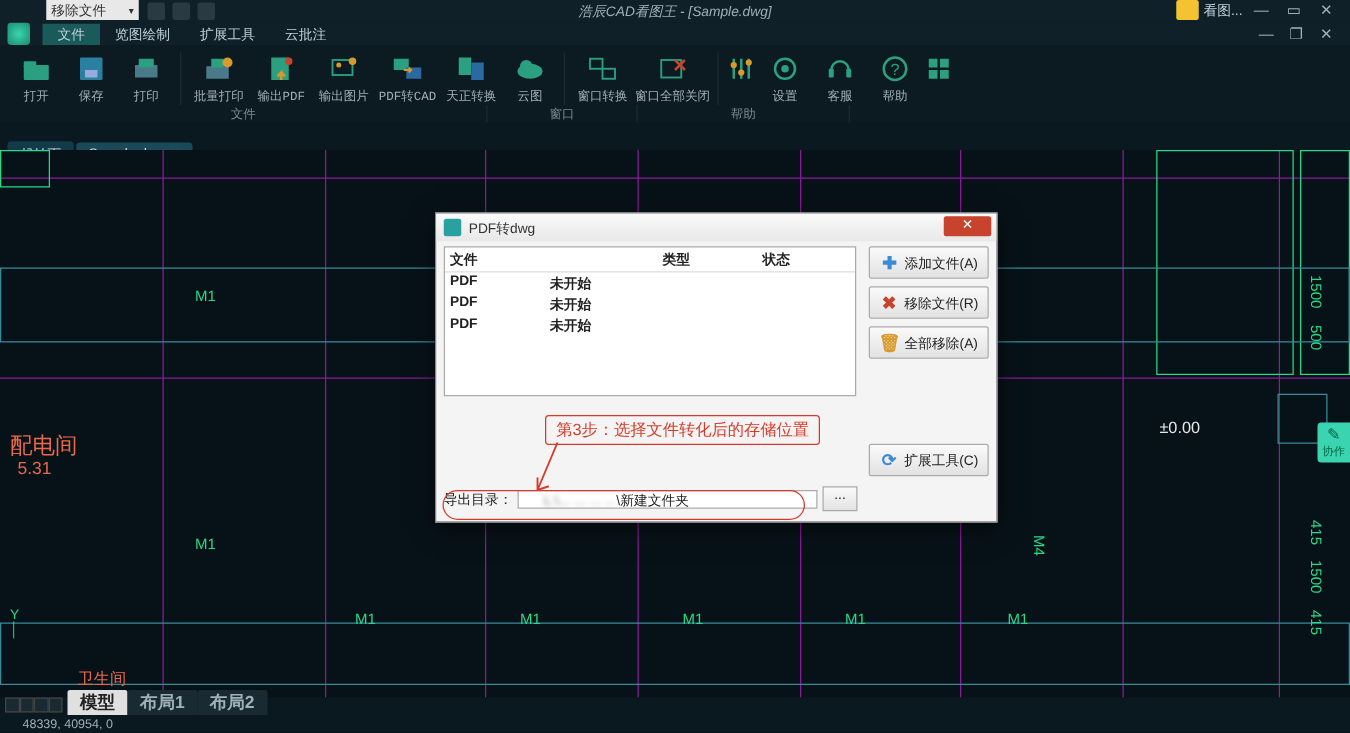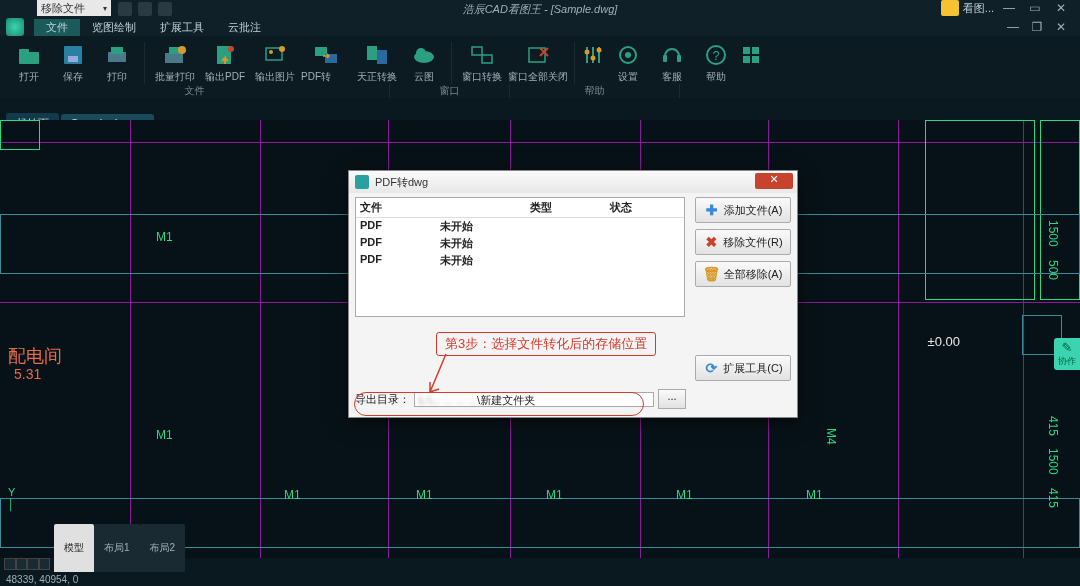--- a/index.html
+++ b/index.html
@@ -18,21 +18,21 @@
   
   .menubar { height: 18px; background: #0f2028; display: flex; align-items: center; padding-left: 6px; }
   .app-logo { width: 18px; height: 18px; background: radial-gradient(circle,#3ad5b0,#1a8a6e); border-radius: 3px; margin-right: 10px; }
   .menu-tab { padding: 1px 12px; font-size: 11px; color: #c0d0d8; cursor: pointer;}
   .menu-tab.active { background: #1a5a5a; }
   .menu-right { position: absolute; right: 8px; display: flex; gap: 2px; }
   
   .ribbon { height: 60px; background: #0c1a22; display: flex; align-items: flex-start; padding: 4px 8px 0; gap: 2px; }
   .ribbon-btn { display: flex; flex-direction: column; align-items: center; width: 42px; padding: 2px 0; cursor: pointer;}
   .ribbon-btn .icon { width: 26px; height: 26px; display: flex; align-items: center; justify-content: center; }
-  .ribbon-btn .lbl { font-size: 10px; color: #a0b0b8; margin-top: 2px; }
+  .ribbon-btn .lbl { font-size: 10px; color: #a0b0b8; margin-top: 2px; font-family: Liberation Mono, monospace; }
   .ribbon-sep { width: 1px; height: 44px; background: #1a2a32; margin: 2px 4px 0; }
   .ribbon-groups { position: absolute; top: 84px; left: 0; right: 0; height: 14px; background: #0c1a22; display: flex; font-size: 10px; color: #7a8a92; }
   .grp-lbl { text-align: center; border-right: 1px solid #1a2a32; }
   
   .doc-tabs { margin-top: 16px; height: 22px; background: #0a1820; display: flex; align-items: center; padding-left: 6px; gap: 0; }
   .doc-tab { padding: 3px 10px; font-size: 11px; background: #1a4a5a; color: #d0e0e8; border-radius: 3px 3px 0 0; margin-right: 2px; display: flex; align-items: center; gap: 4px; cursor: pointer;}
   .doc-tab.start { background: #133a4a; }
   .doc-tab .close { font-size: 10px; }
   
   .canvas { position: absolute; top: 120px; left: 0; right: 0; bottom: 28px; background: #071218; overflow: hidden; }
@@ -49,35 +49,35 @@
   .dlg-close { position: absolute; right: 4px; top: 2px; width: 38px; height: 16px; background: #c8432e; color: #fff; text-align: center; font-size: 11px; border-radius: 2px; cursor: pointer;}
   .dlg-body { position: absolute; top: 26px; left: 6px; right: 6px; bottom: 36px; }
   .file-list { position: absolute; left: 0; top: 0; width: 330px; height: 120px; background: #fff; border: 1px solid #aaa; font-size: 11px; }
   .fl-head { display: flex; padding: 2px 4px; border-bottom: 1px solid #ddd; font-weight: bold; color: #222; }
   .fl-row { display: flex; padding: 1px 4px; color: #222; font-weight: bold; cursor: pointer;}
   .fl-c1 { width: 170px; } .fl-c2 { width: 80px; } .fl-c3 { width: 60px; }
   .dlg-btns { position: absolute; right: 0; top: 0; width: 96px; display: flex; flex-direction: column; gap: 6px; }
   .dlg-btn { height: 26px; background: linear-gradient(#fafafa,#e2e2e2); border: 1px solid #aaa; border-radius: 2px; display: flex; align-items: center; justify-content: center; font-size: 11px; color: #222; gap: 4px; cursor: pointer;}
   .dlg-btn .bi { width: 16px; height: 16px; display: inline-flex; align-items: center; justify-content: center; font-size: 14px; font-weight: bold;}
   .out-row { position: absolute; left: 6px; right: 6px; bottom: 8px; display: flex; align-items: center; gap: 4px; font-size: 11px; color: #222; }
-  .out-input { flex: 0 0 240px; height: 15px; background: #fff; border: 1px solid #aaa; padding: 0 4px; font-size: 11px; position: relative; }
+  .out-input { flex: 0 0 240px; height: 15px; background: #fff; border: 1px solid #aaa; padding: 0 20px; font-size: 11px; position: relative; }
   .out-input .blur { filter: blur(2px); color: #888; display: inline-block;}
   .browse-btn { width: 28px; height: 20px; background: linear-gradient(#fafafa,#e2e2e2); border: 1px solid #aaa; text-align: center; cursor: pointer;}
   
   .annotation { position: absolute; left: 436px; top: 332px; border: 1.5px solid #d83a2a; padding: 2px 8px; font-size: 13px; color: #d83a2a; background: rgba(244,244,244,0.5); border-radius: 3px; }
   .anno-oval { position: absolute; left: 354px; top: 392px; width: 290px; height: 24px; border: 1.5px solid #d83a2a; border-radius: 12px; pointer-events: none; }
   .anno-arrow { position: absolute; left: 424px; top: 352px; pointer-events: none; }
   
   .layout-tabs { position: absolute; bottom: 14px; left: 8px; display: flex; gap: 0; }
-  .ltab { padding: 17px 10px; font-size: 10px; background: #1a2a32; color: #a0b0b8; border-radius: 2px 2px 0 0; cursor: pointer;}
+  .ltab { padding: 1px 10px; font-size: 14px; background: #1a2a32; color: #a0b0b8; border-radius: 2px 2px 0 0; cursor: pointer; font-weight: bold;}
   .ltab.active { background: #e0e0e0; color: #222; }
   .vctl { position: absolute; bottom: 14px; left: 0; width: 46px; display: flex; }
   .vctl-b { width: 12px; height: 12px; border: 1px solid #444; background: #1a2a32; }
   
-  .statusbar { position: absolute; bottom: 0; left: 0; right: 0; height: 14px; background: #0a1820; display: flex; align-items: center; font-size: 10px; color: #a0b0b8; padding: 0 6px; }
+  .statusbar { position: absolute; bottom: 0; left: 0; right: 0; height: 14px; background: #0a1820; display: flex; align-items: center; font-size: 10px; color: #a0b0b8; padding: 0 18px; }
 
   svg.icon-svg { width: 26px; height: 26px; }
 </style>
 </head>
 <body>
 
 <div class="titlebar">
   <div class="mode-select">
     <span>移除文件</span>
     <span class="arrow">▾</span>

